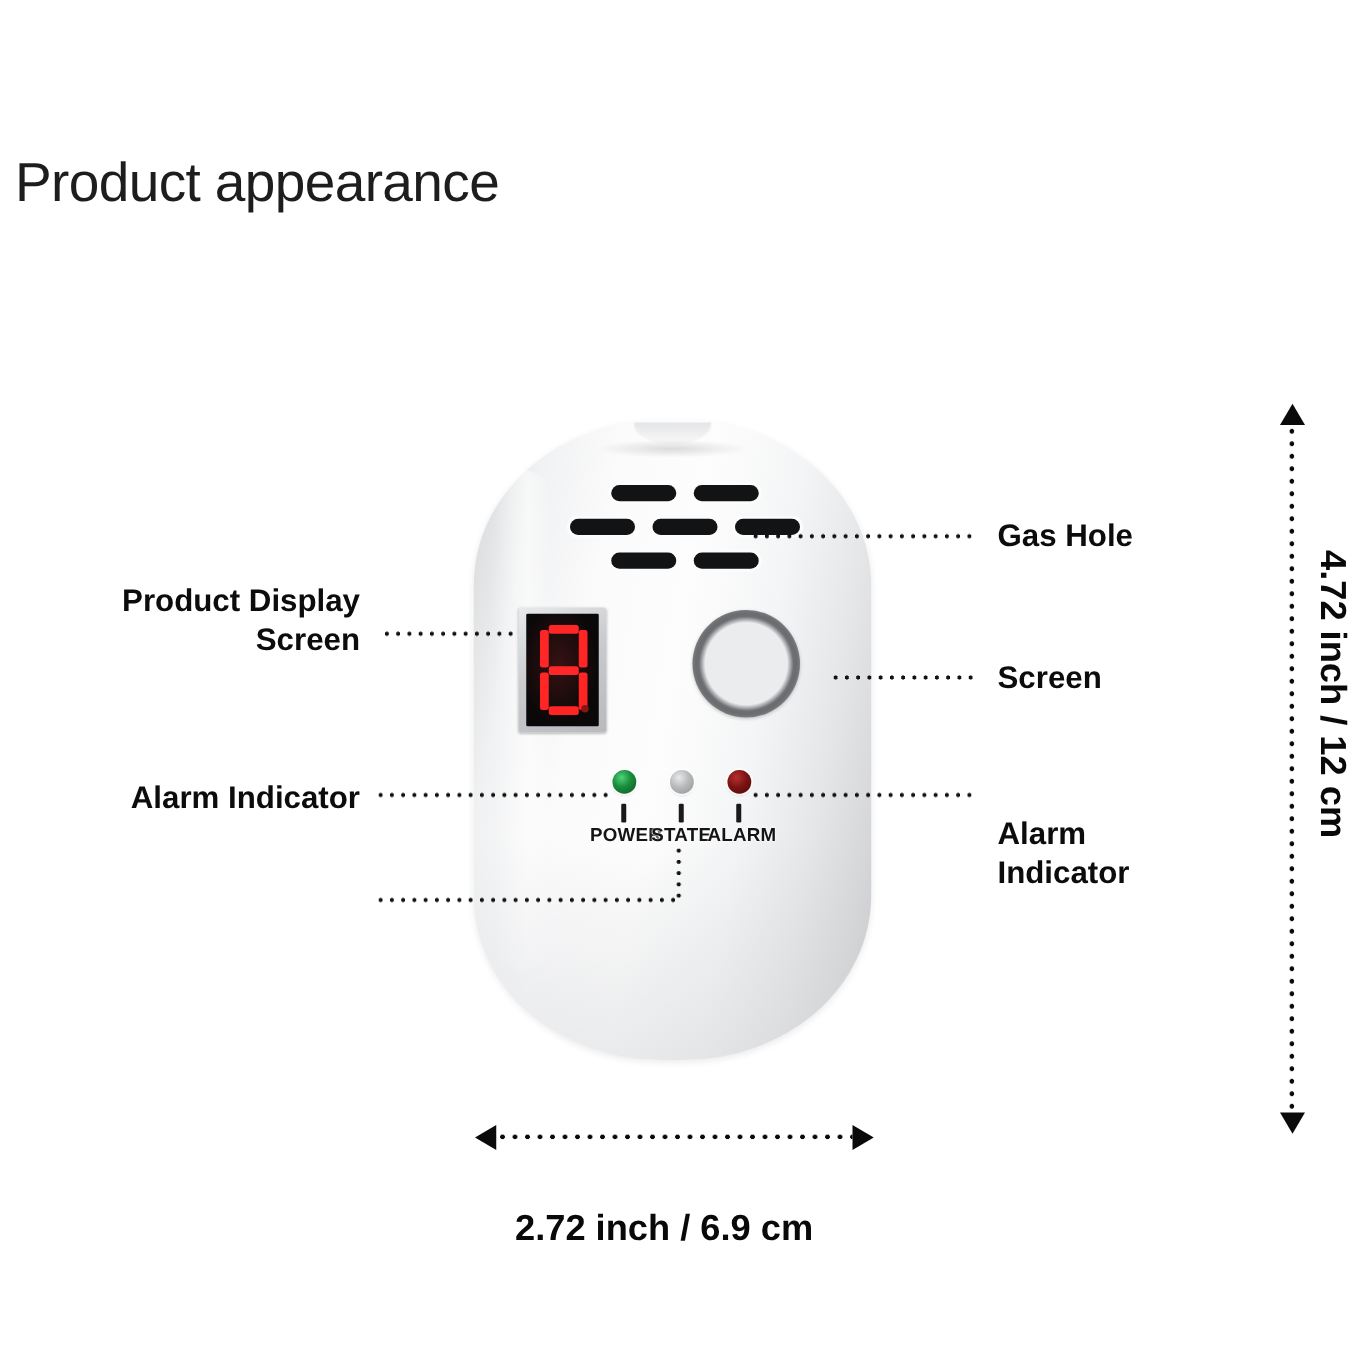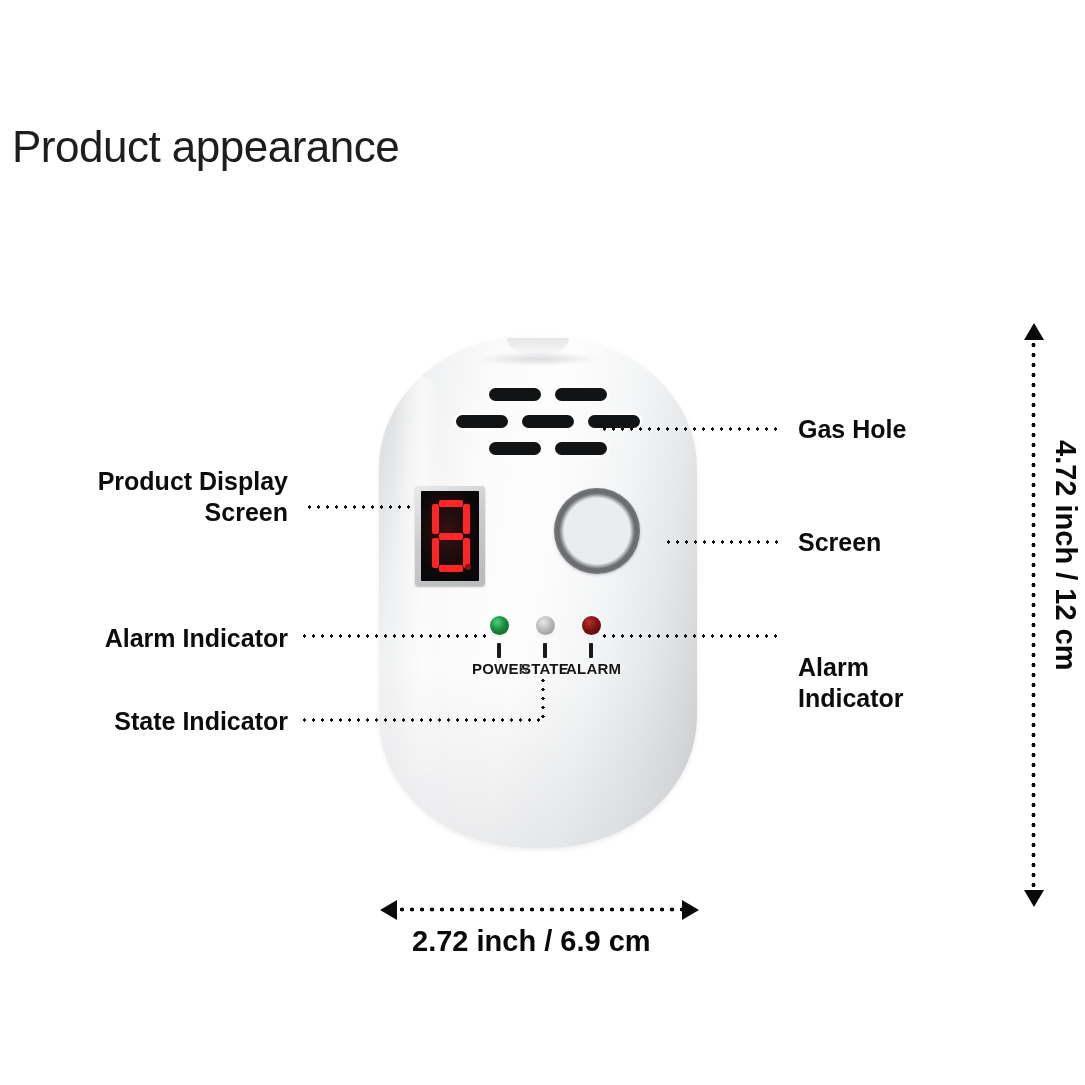--- a/index.html
+++ b/index.html
@@ -71,20 +71,21 @@
   .arrow{position:absolute;width:0;height:0;}
   .arrow-up{border-left:10px solid transparent;border-right:10px solid transparent;border-bottom:17px solid #0a0a0a;}
   .arrow-down{border-left:10px solid transparent;border-right:10px solid transparent;border-top:17px solid #0a0a0a;}
   .arrow-left{border-top:10px solid transparent;border-bottom:10px solid transparent;border-right:17px solid #0a0a0a;}
   .arrow-right{border-top:10px solid transparent;border-bottom:10px solid transparent;border-left:17px solid #0a0a0a;}
 
   .dim-label-h{
     position:absolute;
     font-size:29px;font-weight:bold;color:#090909;
     white-space:nowrap;
+    margin-top:42px;
   }
   .dim-label-v{
     position:absolute;
     font-size:29px;font-weight:bold;color:#090909;
     white-space:nowrap;
     transform-origin:left top;
     transform:rotate(90deg);
   }
 
   
@@ -268,21 +269,20 @@
     <div id="device-bottom-shade"></div>
   </div>
 
   <div class="callout left" style="left:60px;top:466px;width:228px;">Product Display
 Screen</div>
   <div class="dotline-h" style="left:305px;top:505px;width:110px;"></div>
 
   <div class="callout left" style="left:44px;top:623px;width:244px;">Alarm Indicator</div>
   <div class="dotline-h" style="left:300px;top:634px;width:192px;"></div>
 
-  <div class="callout left" style="left:44px;top:706px;width:244px;">State Indicator</div>
   <div class="dotline-h" style="left:300px;top:718px;width:244px;"></div>
   <div class="dotline-v" style="left:541px;top:676px;height:44px;"></div>
 
   <div class="dotline-h" style="left:600px;top:427px;width:182px;"></div>
   <div class="callout right" style="left:798px;top:414px;">Gas Hole</div>
 
   <div class="dotline-h" style="left:664px;top:540px;width:118px;"></div>
   <div class="callout right" style="left:798px;top:527px;">Screen</div>
 
   <div class="dotline-h" style="left:600px;top:634px;width:182px;"></div>

